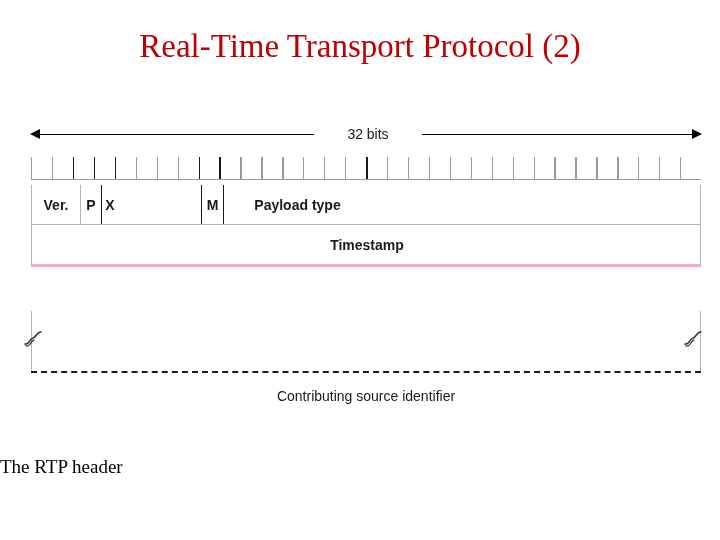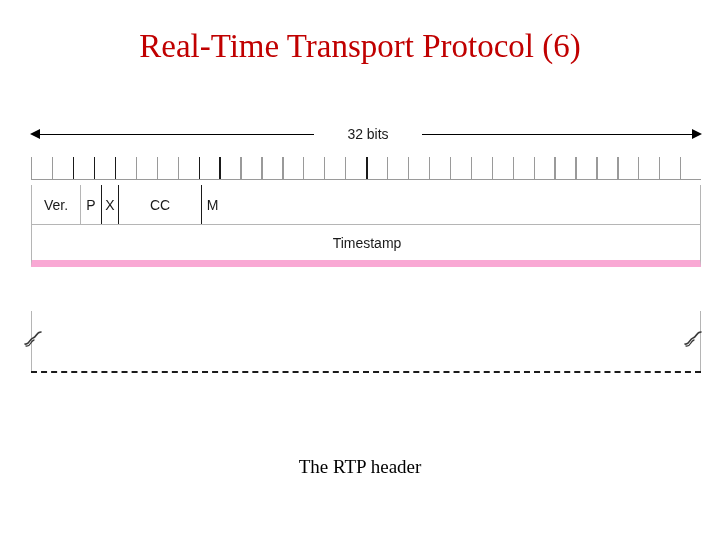--- a/index.html
+++ b/index.html
@@ -124,26 +124,27 @@
     top: 0;
     height: 100%;
     box-sizing: border-box;
     display: flex;
     align-items: center;
     justify-content: center;
     font-family: "Liberation Sans", sans-serif;
     font-size: 14px;
     color: #1a1a1a;
     white-space: nowrap;
+    font-weight: bold;
   }
   .hdr-row .cell.divider { border-left: 1.4px solid #1a1a1a; }
   .hdr-row .cell.divider-light { border-left: 1.2px solid #b5b5b5; }
 
   #row-first  { top: 0px;   height: 40px; border-bottom: 1.2px solid #b5b5b5; }
-  #row-time   { top: 40px;  height: 42px; border-bottom: 7px solid #f9a8d4; }
+  #row-time   { top: 40px;  height: 42px; border-bottom: 3px solid #f9a8d4; }
   #row-sync   { top: 82px;  height: 44px; }
   #row-gap    { top: 126px; height: 60px; }
 
   
   .squiggle {
     position: absolute;
     top: 327px;
     width: 26px;
     height: 26px;
     color: #3a3a3a;
@@ -175,31 +176,31 @@
     font-size: 14px;
     color: #1a1a1a;
   }
 
   
   #figure-caption {
     position: absolute;
     left: 0;
     top: 454px;
     width: 720px;
-    text-align: center;
+    text-align: left;
     font-family: "Liberation Serif", serif;
     font-size: 19px;
     line-height: 26px;
     color: #000000;
   }
 </style>
 </head>
 <body>
 
-<div id="slide-title">Real-Time Transport Protocol (6)</div>
+<div id="slide-title">Real-Time Transport Protocol (2)</div>
 
 <div id="rtp-figure">
 
   <div id="bits-arrow">
     <span class="arrow-head left"></span>
     <span class="arrow-line-left"></span>
     <span class="arrow-line-right"></span>
     <span class="arrow-head right"></span>
     <div id="bits-label">32 bits</div>
   </div>
@@ -239,22 +240,22 @@
       <span class="tick" style="left: 628.125px;"></span>
       <span class="tick" style="left: 649.062px;"></span>
     </div>
 
   <div id="header-table">
 
     <div class="hdr-row" id="row-first">
       <div class="cell" style="left:0px;width:48px;">Ver.</div>
       <div class="cell divider-light" style="left:48px;width:21px;">P</div>
       <div class="cell divider" style="left:69px;width:17px;">X</div>
-      <div class="cell divider" style="left:86px;width:83px;">CC</div>
       <div class="cell divider" style="left:169px;width:22px;">M</div>
+      <div class="cell divider" style="left:191px;width:148px;">Payload type</div>
     </div>
 
     <div class="hdr-row" id="row-time">
       <div class="cell" style="left:0px;width:670px;">Timestamp</div>
     </div>
 
 
     <div class="hdr-row" id="row-gap"></div>
   </div>
 
@@ -266,16 +267,17 @@
   </div>
   <div class="squiggle right">
     <svg width="26" height="26" viewBox="0 0 26 26">
       <path d="M3 17 C 8 18, 7 12, 11 11 C 15 10, 14 5, 19 5" stroke="#3a3a3a" stroke-width="1.6" fill="none" stroke-linecap="round"></path>
       <path d="M4 19 C 9 20, 8 14, 12 13" stroke="#3a3a3a" stroke-width="1.3" fill="none" stroke-linecap="round"></path>
     </svg>
   </div>
 
   <div id="dashed-sep"></div>
 
+  <div id="row-contrib">Contributing source identifier</div>
 
 </div>
 
 <div id="figure-caption">The RTP header</div>
 
 </body></html>

